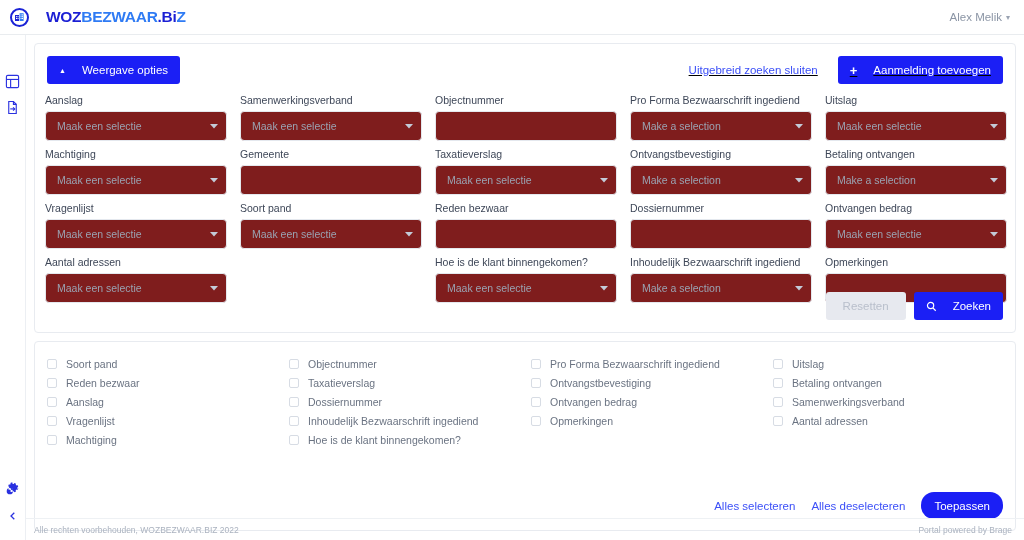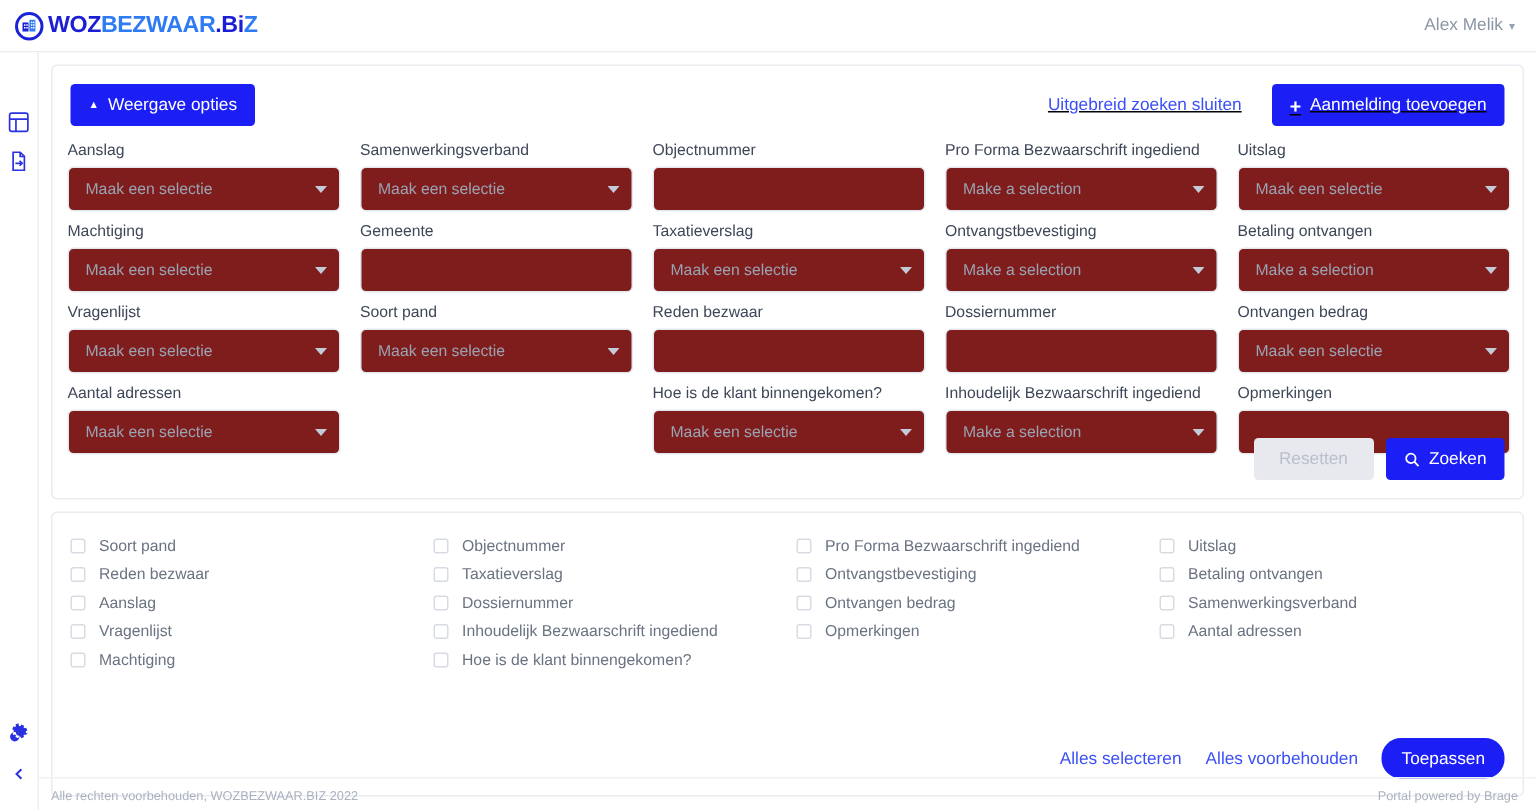--- a/index.html
+++ b/index.html
@@ -12,21 +12,21 @@
   body { position: relative; }
 
   
   .topbar {
     position: absolute; top: 0; left: 0; width: 1024px; height: 35px;
     background: #ffffff;
     border-bottom: 1px solid #e9ecef;
     display: flex; align-items: center; justify-content: space-between;
     padding: 0 14px 0 10px;
   }
-  .brand { display: flex; align-items: center; gap: 3px; }
+  .brand { display: flex; align-items: center; gap: 17px; }
   .brand-mark {
     width: 19px; height: 19px; border-radius: 50%;
     border: 2px solid #1a22d6;
     display: flex; align-items: center; justify-content: center;
     position: relative; flex: none;
   }
   .brand-mark svg { display: block; }
   .brand-text {
     font-size: 15.5px; font-weight: bold; letter-spacing: -0.3px;
     white-space: nowrap;
@@ -73,21 +73,21 @@
   .panel-search { left: 8px; top: 8px; width: 982px; height: 290px; }
 
   .panel-head {
     position: absolute; top: 10px; left: 0; width: 100%; height: 32px;
     padding: 0 12px;
     display: flex; align-items: center; justify-content: space-between;
   }
   .btn {
     font-family: "Liberation Sans", sans-serif;
     border: none; border-radius: 3px; cursor: pointer;
-    display: inline-flex; align-items: center; justify-content: center; gap: 6px;
+    display: inline-flex; align-items: center; justify-content: center; gap: 16px;
     white-space: nowrap;
   }
   .btn-blue { background: #1b1ff5; color: #ffffff; }
   .btn-view { height: 28px; padding: 0 12px; font-size: 11.5px; }
   .btn-add { height: 28px; padding: 0 12px; font-size: 11.5px; }
   .link-blue {
     color: #3b4ff7; font-size: 11.5px; text-decoration: none; cursor: pointer;
   }
   .head-right { display: flex; align-items: center; gap: 20px; text-decoration: underline; }
 
@@ -516,21 +516,21 @@
         </div>
         <div class="chk">
           <span class="box"></span>
           <span class="lbl">Hoe is de klant binnengekomen?</span>
         </div>
         <div></div>
         <div></div>
       </div>
     <div class="cols-actions">
       <a class="link-blue">Alles selecteren</a>
-      <a class="link-blue">Alles voorbehouden</a>
+      <a class="link-blue">Alles deselecteren</a>
       <button class="btn btn-blue btn-apply">Toepassen</button>
     </div>
   </div>
 </div>
 
 <div class="footer">
   <span>Alle rechten voorbehouden, WOZBEZWAAR.BIZ 2022</span>
   <span>Portal powered by Brage</span>
 </div>
 

